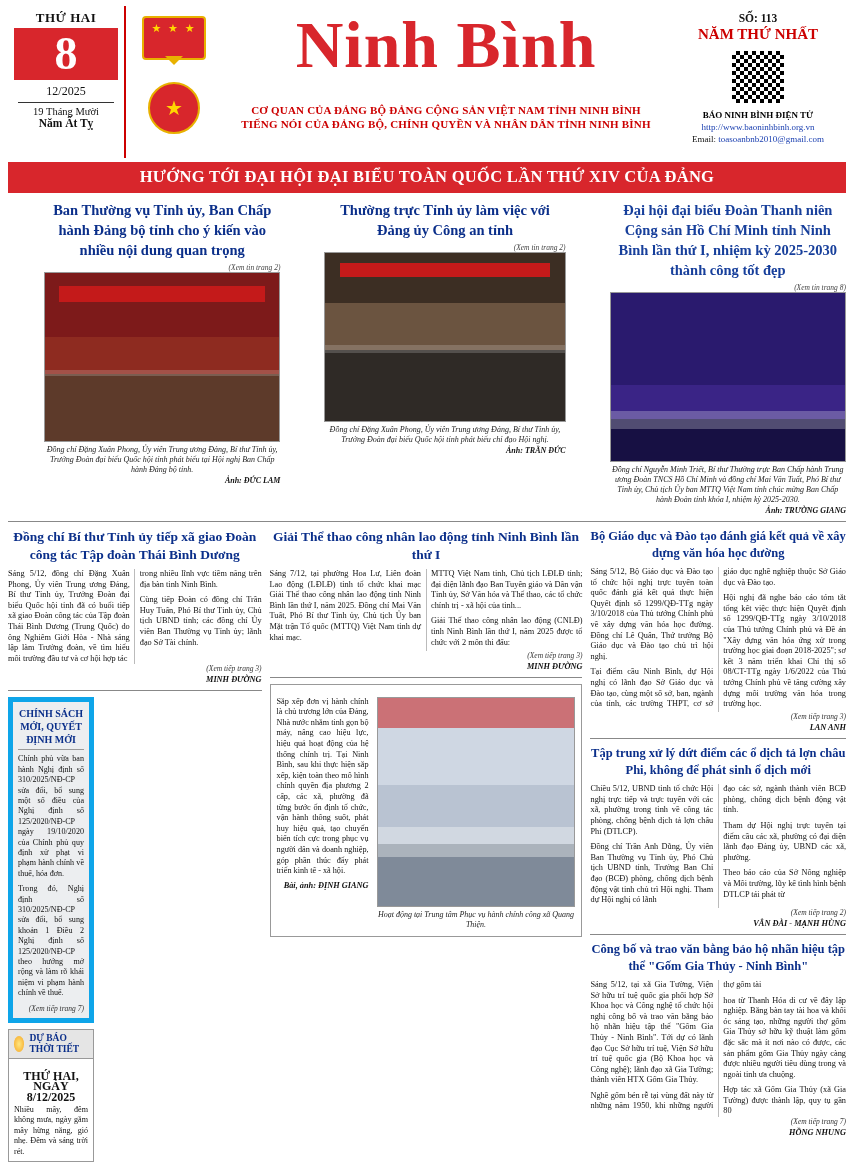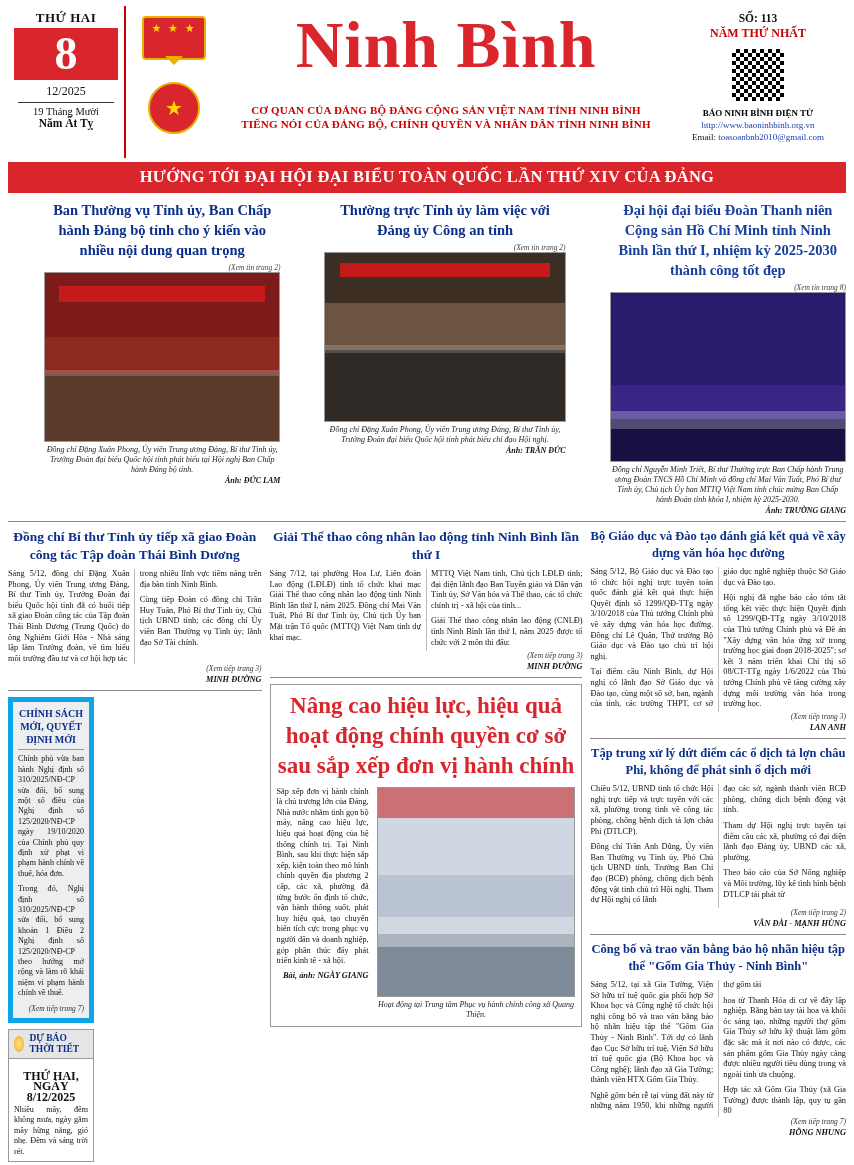--- a/index.html
+++ b/index.html
@@ -29,21 +29,21 @@
   .medal:after { content:""; position:absolute; bottom:-7px; left:50%; transform:translateX(-50%); width:0; height:0; border-left:9px solid transparent; border-right:9px solid transparent; border-top:9px solid #e8b100; }
   .emblem2 { margin-top:22px; width:52px; height:52px; border-radius:50%; background:#d8262c; border:2px solid #e8b100; display:flex; align-items:center; justify-content:center; color:#ffd700; font-size:20px; }
 
   .mast-center { flex:1; text-align:center; padding-top:6px; }
   .mast-title { font-family:"Liberation Serif", serif; font-weight:bold; font-size:66px; color:#d8262c; letter-spacing:1px; line-height:66px; }
   .mast-sub1 { font-size:11px; font-weight:bold; color:#c00; margin-top:26px; letter-spacing:.2px; }
   .mast-sub2 { font-size:11px; font-weight:bold; color:#c00; margin-top:2px; letter-spacing:.2px; }
 
   .mast-right { width:176px; text-align:center; padding-top:6px; font-size:10px; }
   .mast-right .issue { font-size:11.5px; font-weight:bold;font-family:Liberation Serif, serif; }
-  .mast-right .year { font-size:12px; font-weight:bold; color:#c00; margin-top:2px; }
+  .mast-right .year { font-size:15px; font-weight:bold; color:#c00; margin-top:2px; }
   .qr { width:56px; height:56px; margin:6px auto 4px auto; background:
       repeating-conic-gradient(#000 0 25%, #fff 0 50%) 0 0/8px 8px; border:2px solid #fff; }
   .mast-right .web { font-size:9px; line-height:12px; }
   .mast-right .web b { color:#000; }
   .mast-right .weblink { color:#1a3fb0; }
 
   
   .redbar { margin-top:4px; background:#d8262c; color:#fff; text-align:center; font-weight:bold; font-size:16.5px; padding:5px 0 6px 0; letter-spacing:.3px; }
 
   
@@ -223,25 +223,24 @@
         <p class="body">Sáng 7/12, tại phường Hoa Lư, Liên đoàn Lao động (LĐLĐ) tỉnh tổ chức khai mạc Giải Thể thao công nhân lao động tỉnh Ninh Bình lần thứ I, năm 2025. Đồng chí Mai Văn Tuất, Phó Bí thư Tỉnh ủy, Chủ tịch Ủy ban Mặt trận Tổ quốc (MTTQ) Việt Nam tỉnh dự khai mạc.</p>
         <p class="body">MTTQ Việt Nam tỉnh, Chủ tịch LĐLĐ tỉnh; đại diện lãnh đạo Ban Tuyên giáo và Dân vận Tỉnh ủy, Sở Văn hóa và Thể thao, các tổ chức chính trị - xã hội của tỉnh...</p>
         <p class="body">Giải Thể thao công nhân lao động (CNLĐ) tỉnh Ninh Bình lần thứ I, năm 2025 được tổ chức với 2 môn thi đấu:</p>
       </div>
       <div class="cont">(Xem tiếp trang 3)</div>
       <div class="byline">MINH ĐƯỜNG</div>
 
       <div class="hr-thin"></div>
 
       <div class="feature">
-        <div class="ftitle">Nâng cao hiệu lực, hiệu quả hoạt động chính quyền cơ sở sau sắp xếp đơn vị hành chính</div>
         <div class="fbody">
           <div class="ftext">
             <span>Sắp xếp đơn vị hành chính là chủ trương lớn của Đảng, Nhà nước nhằm tinh gọn bộ máy, nâng cao hiệu lực, hiệu quả hoạt động của hệ thống chính trị. Tại Ninh Bình, sau khi thực hiện sắp xếp, kiện toàn theo mô hình chính quyền địa phương 2 cấp, các xã, phường đã từng bước ổn định tổ chức, vận hành thông suốt, phát huy hiệu quả, tạo chuyển biến tích cực trong phục vụ người dân và doanh nghiệp, góp phần thúc đẩy phát triển kinh tế - xã hội.</span>
-            <div class="byline" style="margin-top:4px;">Bài, ảnh: NGÀY GIANG</div>
+            <div class="byline" style="margin-top:4px;">Bài, ảnh: ĐỊNH GIANG</div>
           </div>
           <div class="fphoto">
             <div class="photo ph-d">
               <div class="ph-strip" style="top:0; height:30px; background:rgba(200,30,30,.55);"></div>
               <div class="ph-strip" style="top:62%; height:30px; background:rgba(255,255,255,.35);"></div>
             </div>
             <div class="caption">Hoạt động tại Trung tâm Phục vụ hành chính công xã Quang Thiện.</div>
           </div>
         </div>
       </div>

